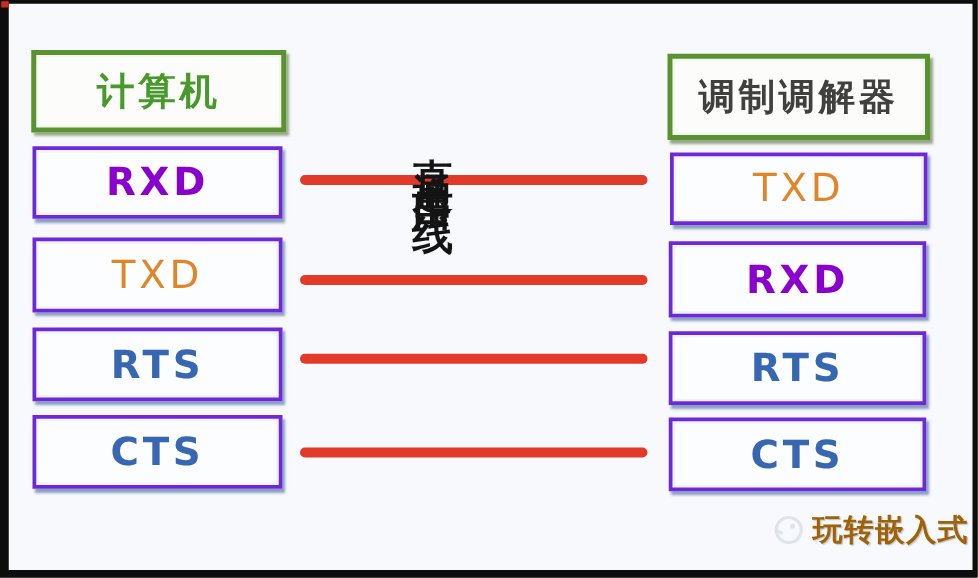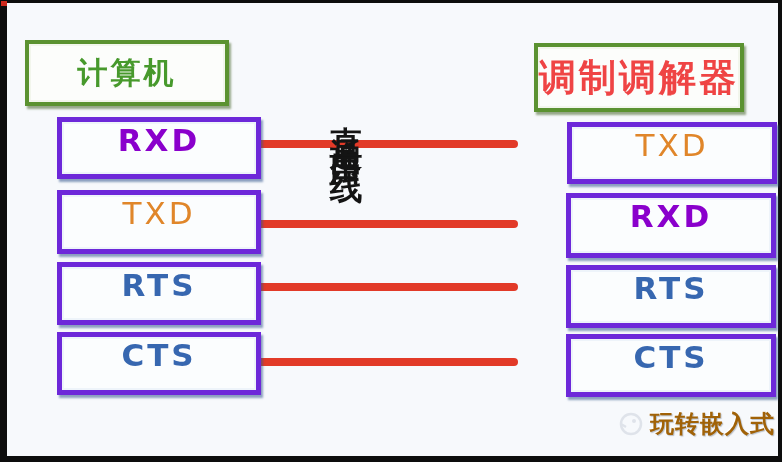--- a/index.html
+++ b/index.html
@@ -18,25 +18,24 @@
   .device-box{
     position:absolute;display:flex;align-items:center;justify-content:center;
     background:#fcfdfb;border:4px solid #5b9231;
     box-shadow:2px 3px 2px rgba(70,100,40,.55), inset 0 0 0 2px #f2f6ec;
     z-index:2;
   }
   .device-label{
     font-size:30px;font-weight:bold;color:#47992c;letter-spacing:3px;white-space:nowrap;
   }
   .pin-box{
-    position:absolute;display:flex;justify-content:center;
-    background:#fbfdfe;border:5px solid #6d28d9;
+    position:absolute;display:flex;align-items:center;justify-content:center;
+    background:#fbfdfe;border:3px solid #6d28d9;
     box-shadow:2px 3px 2px rgba(50,85,140,.55), inset 0 0 0 2px #eef4fa;
     z-index:2;
-    margin-left:31px;
   }
   .pin-label{font-size:31px;letter-spacing:3px;}
   .wire{
     position:absolute;left:240px;width:278px;height:8px;border-radius:4px;
     background:#e23a28;z-index:1;
   }
   .center-label{
     position:absolute;left:323px;top:100px;height:230px;
     writing-mode:vertical-rl;text-orientation:upright;
     font-size:33px;font-weight:bold;color:#141414;letter-spacing:11px;
@@ -74,21 +73,21 @@
     <span class="pin-label" style="color: rgb(224, 134, 42); font-weight: normal;">TXD</span>
   </div>
   <div class="pin-box" style="left:26px;top:262px;width:194px;height:53px">
     <span class="pin-label" style="color: rgb(55, 103, 176); font-weight: bold;">RTS</span>
   </div>
   <div class="pin-box" style="left:26px;top:332px;width:194px;height:53px">
     <span class="pin-label" style="color: rgb(55, 103, 176); font-weight: bold;">CTS</span>
   </div>
 
   <div class="device-box" style="left:534px;top:43px;width:202px;height:61px">
-    <span class="device-label" style="font-size: 37px; color: #ef4444;">调制调解器</span>
+    <span class="device-label" style="font-size: 29px; color: #404040;">调制调解器</span>
   </div>
   <div class="pin-box" style="left:536px;top:122px;width:200px;height:52px">
     <span class="pin-label" style="color: rgb(224, 134, 42); font-weight: normal;">TXD</span>
   </div>
   <div class="pin-box" style="left:535px;top:193px;width:200px;height:55px">
     <span class="pin-label" style="color: rgb(138, 0, 204); font-weight: bold;">RXD</span>
   </div>
   <div class="pin-box" style="left:535px;top:265px;width:200px;height:53px">
     <span class="pin-label" style="color: rgb(55, 103, 176); font-weight: bold;">RTS</span>
   </div>

